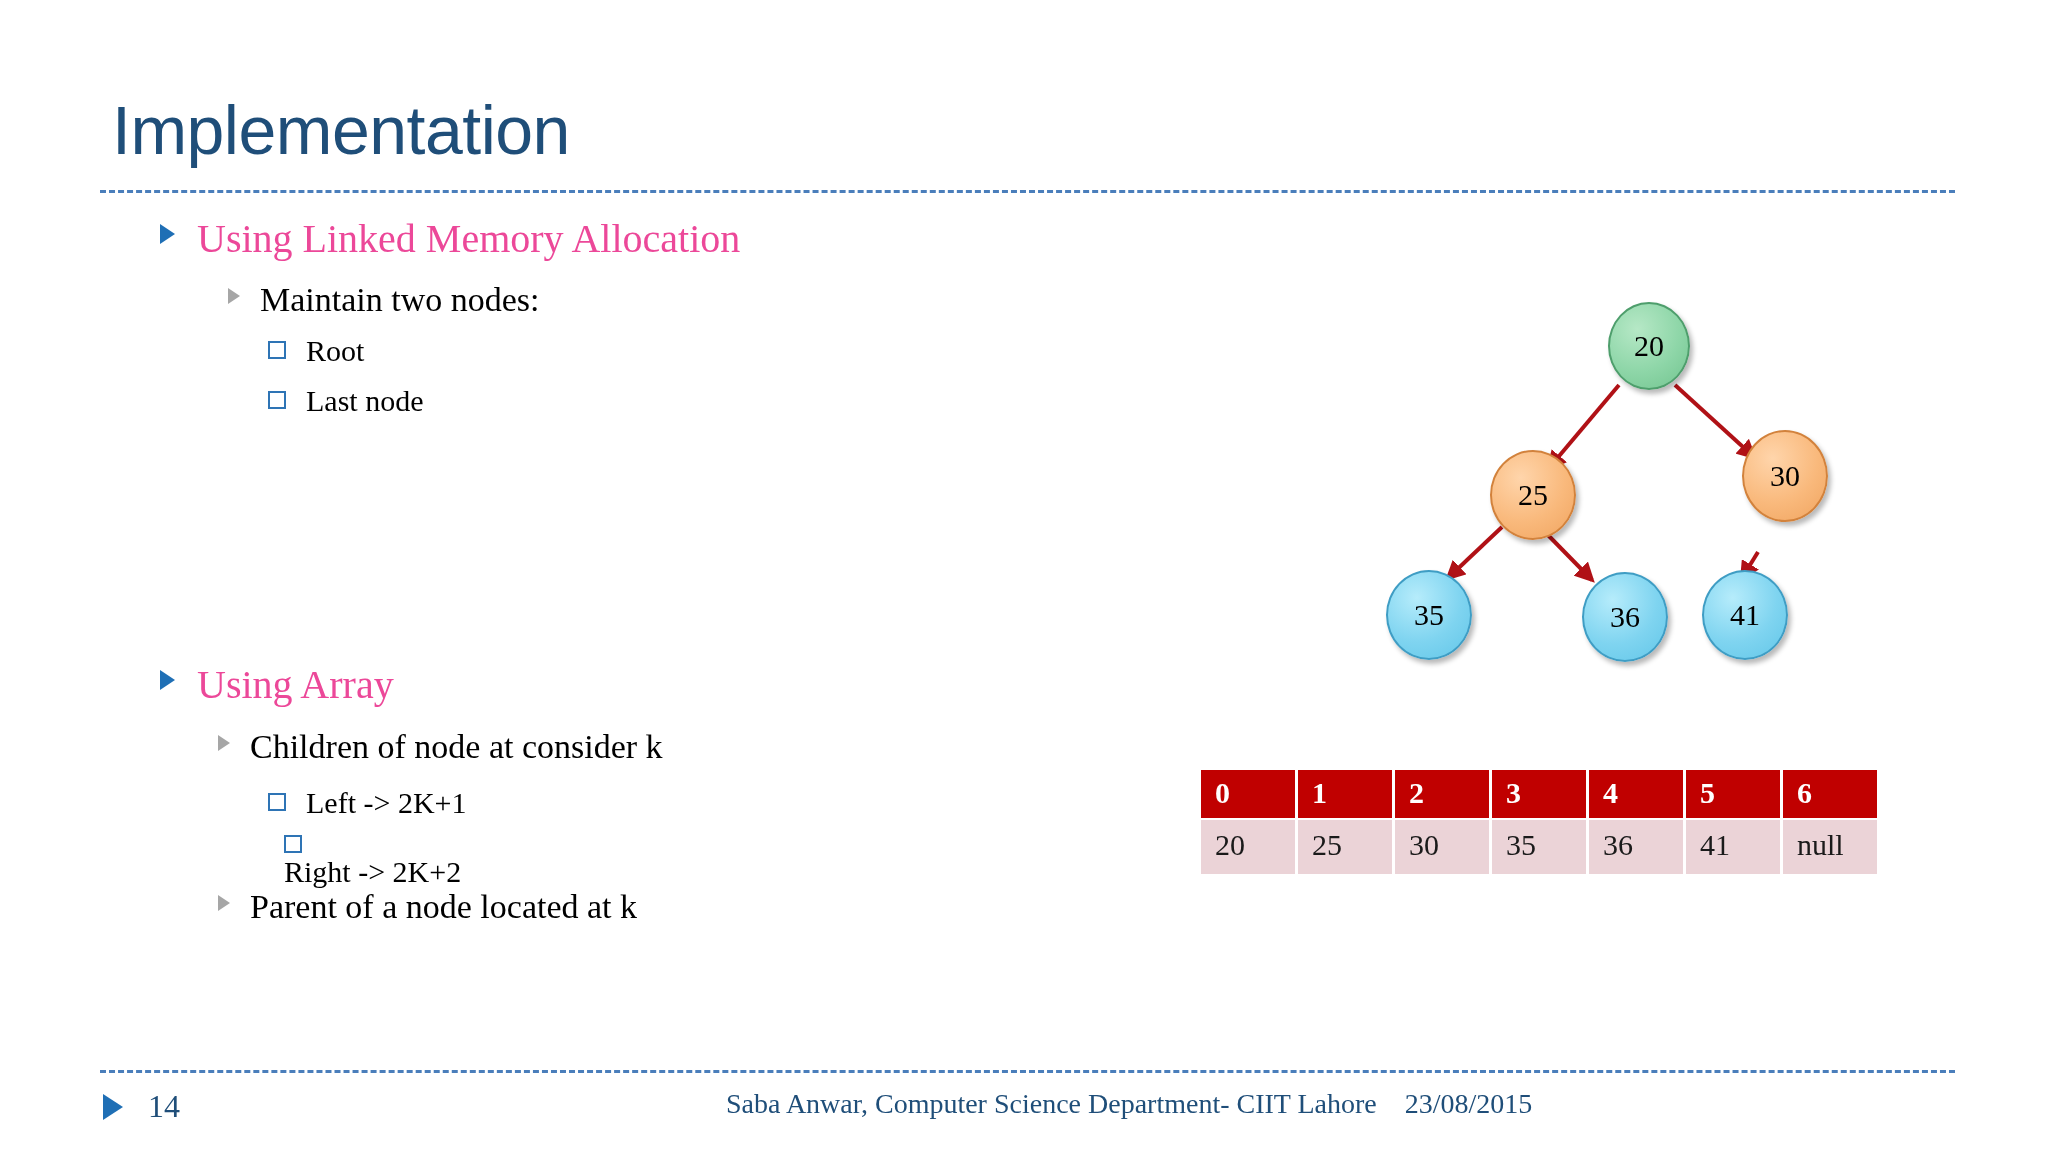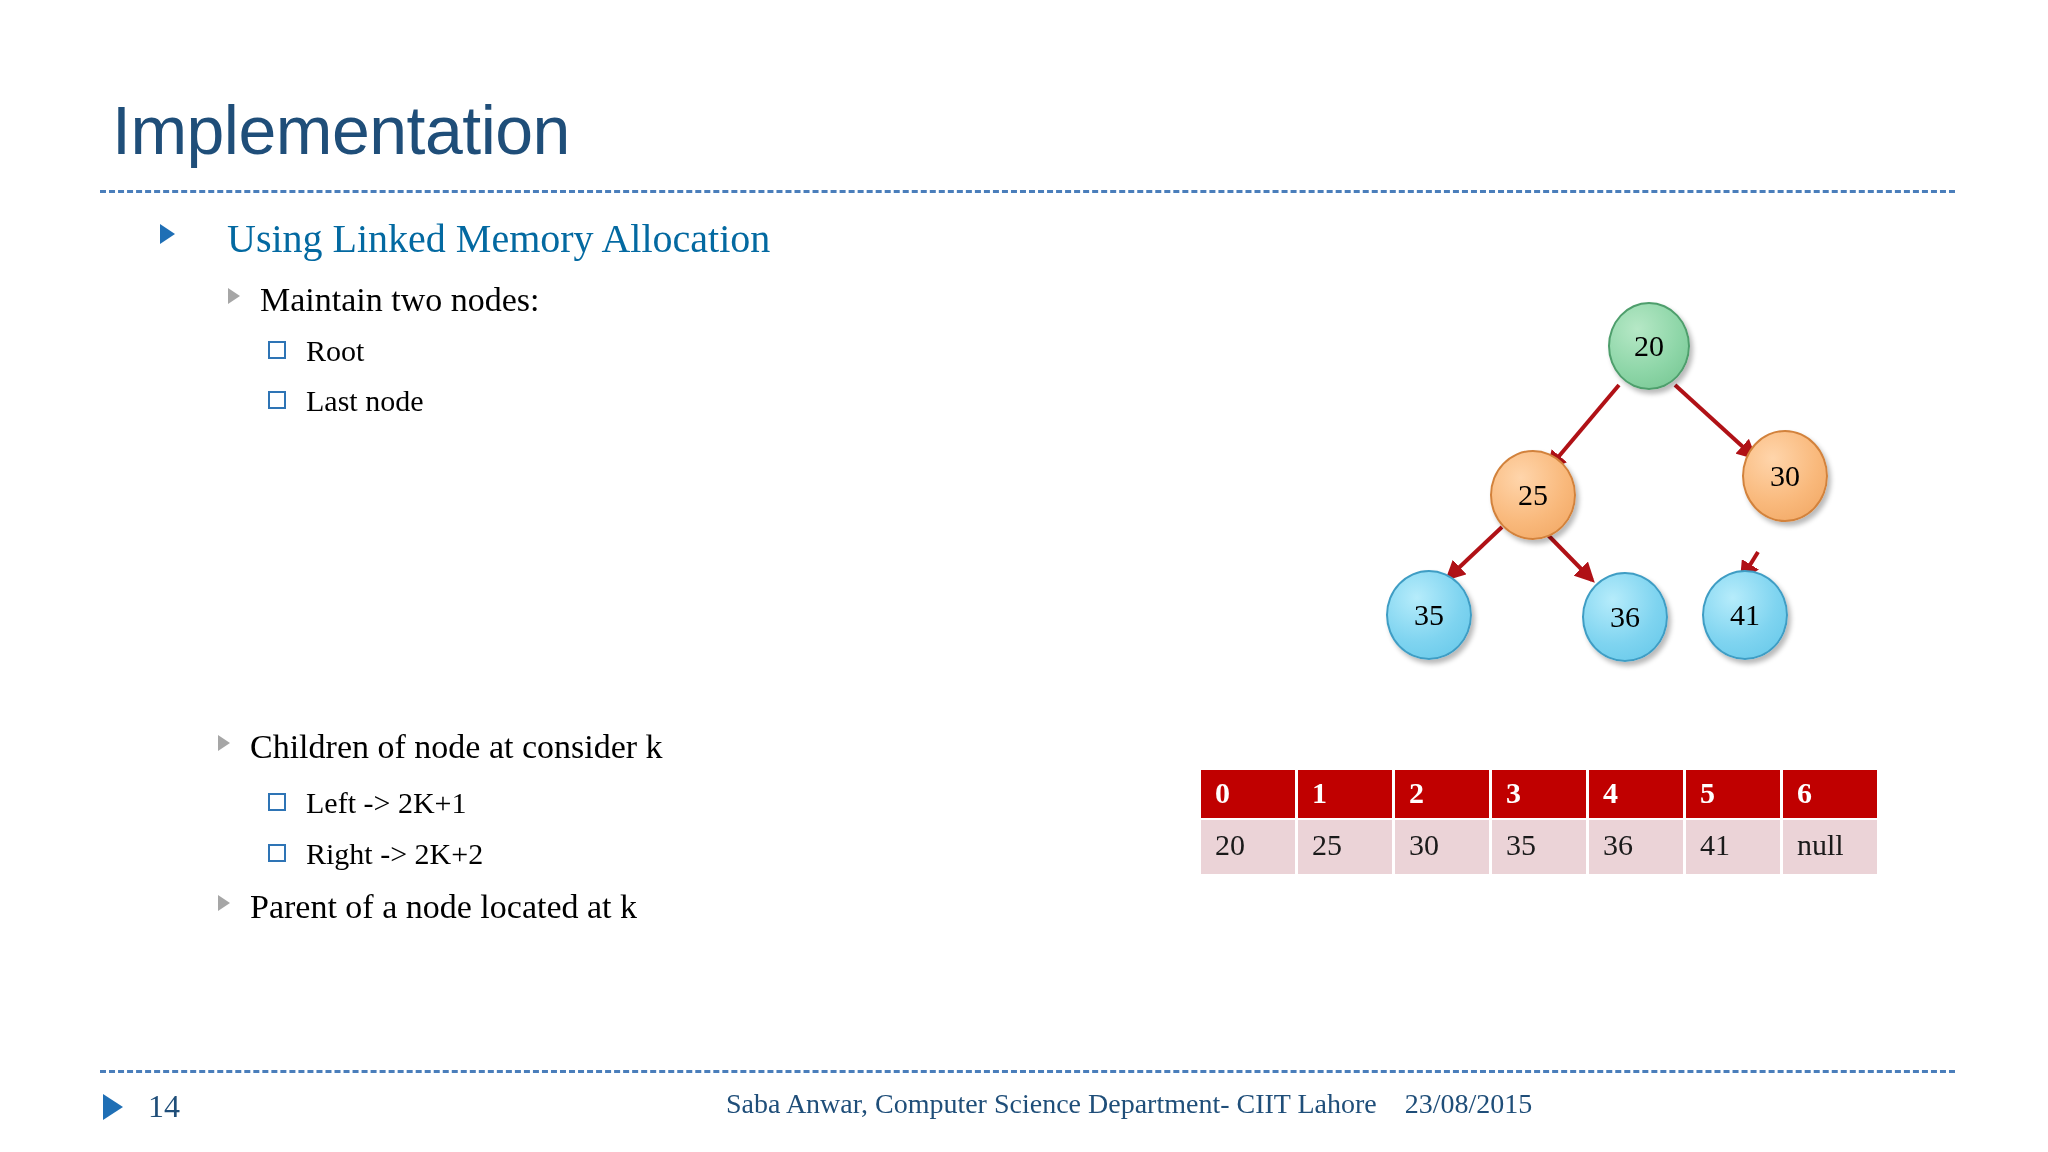--- a/index.html
+++ b/index.html
@@ -62,21 +62,21 @@
   .lvl1 { font-size: 40px; color: #1F4E79; }
   .lvl1 .marker {
     width: 0; height: 0;
     border-left: 15px solid #1F6FB5;
     border-top: 10px solid transparent;
     border-bottom: 10px solid transparent;
     margin-right: 22px;
     position: relative;
     top: -8px;
   }
-  .lvl1 .txt { color: #0369a1; margin-left: 30px; }
+  .lvl1 .txt { color: #ec4899; }
 
   
   .lvl2 { font-size: 34px; color: #000000; }
   .lvl2 .marker {
     width: 0; height: 0;
     border-left: 12px solid #A6A6A6;
     border-top: 8px solid transparent;
     border-bottom: 8px solid transparent;
     margin-right: 20px;
     position: relative;
@@ -216,32 +216,36 @@
   <div class="bullet-row lvl3" style="left:268px; top:334px;">
     <span class="marker"></span>
     <span class="txt">Root</span>
   </div>
 
   <div class="bullet-row lvl3" style="left:268px; top:384px;">
     <span class="marker"></span>
     <span class="txt">Last node</span>
   </div>
 
+  <div class="bullet-row lvl1" style="left:160px; top:661px;">
+    <span class="marker"></span>
+    <span class="txt">Using Array</span>
+  </div>
 
   <div class="bullet-row lvl2" style="left:218px; top:728px;">
     <span class="marker"></span>
     <span class="txt">Children of node at consider k</span>
   </div>
 
   <div class="bullet-row lvl3" style="left:268px; top:786px;">
     <span class="marker"></span>
     <span class="txt">Left -&gt; 2K+1</span>
   </div>
 
-  <div class="bullet-row lvl3" style="left:268px; top:837px;">
+  <div class="bullet-row lvl3" style="left:284px; top:837px;flex-direction:column;">
     <span class="marker"></span>
     <span class="txt">Right -&gt; 2K+2</span>
   </div>
 
   <div class="bullet-row lvl2" style="left:218px; top:888px;">
     <span class="marker"></span>
     <span class="txt">Parent of a node located at k</span>
   </div>
 
 </div>

